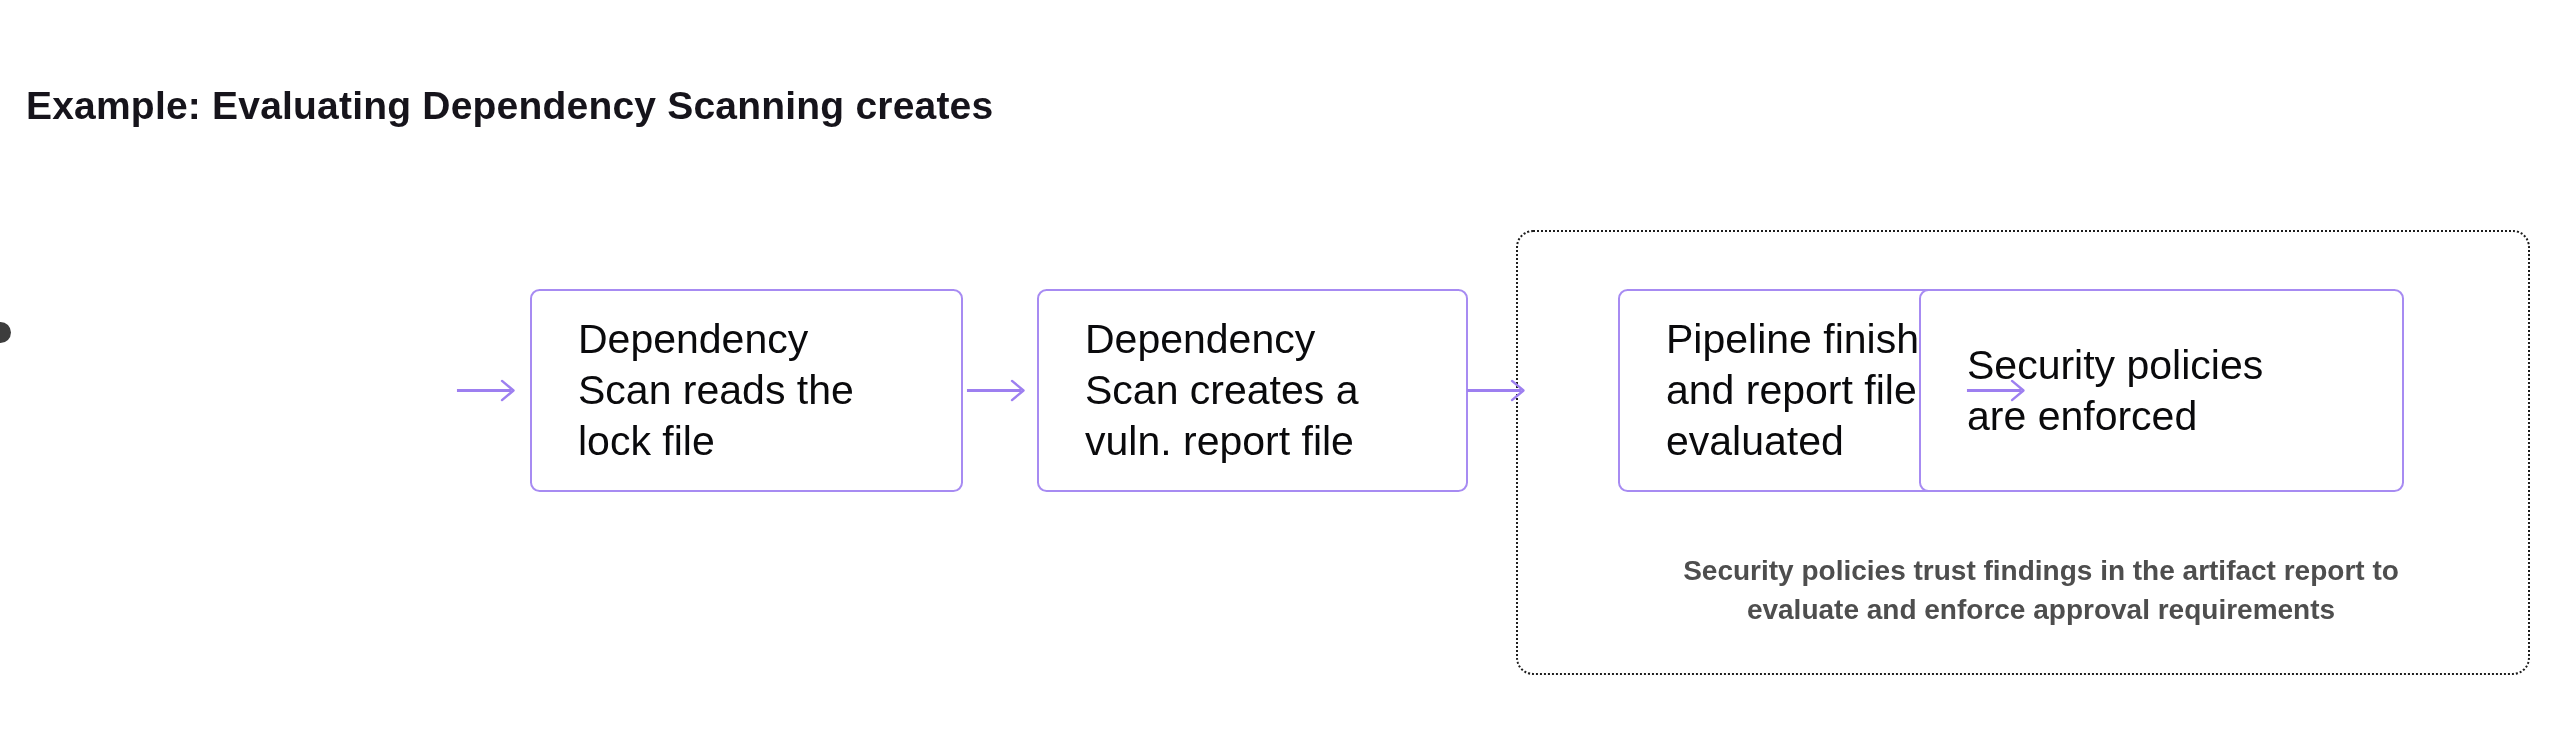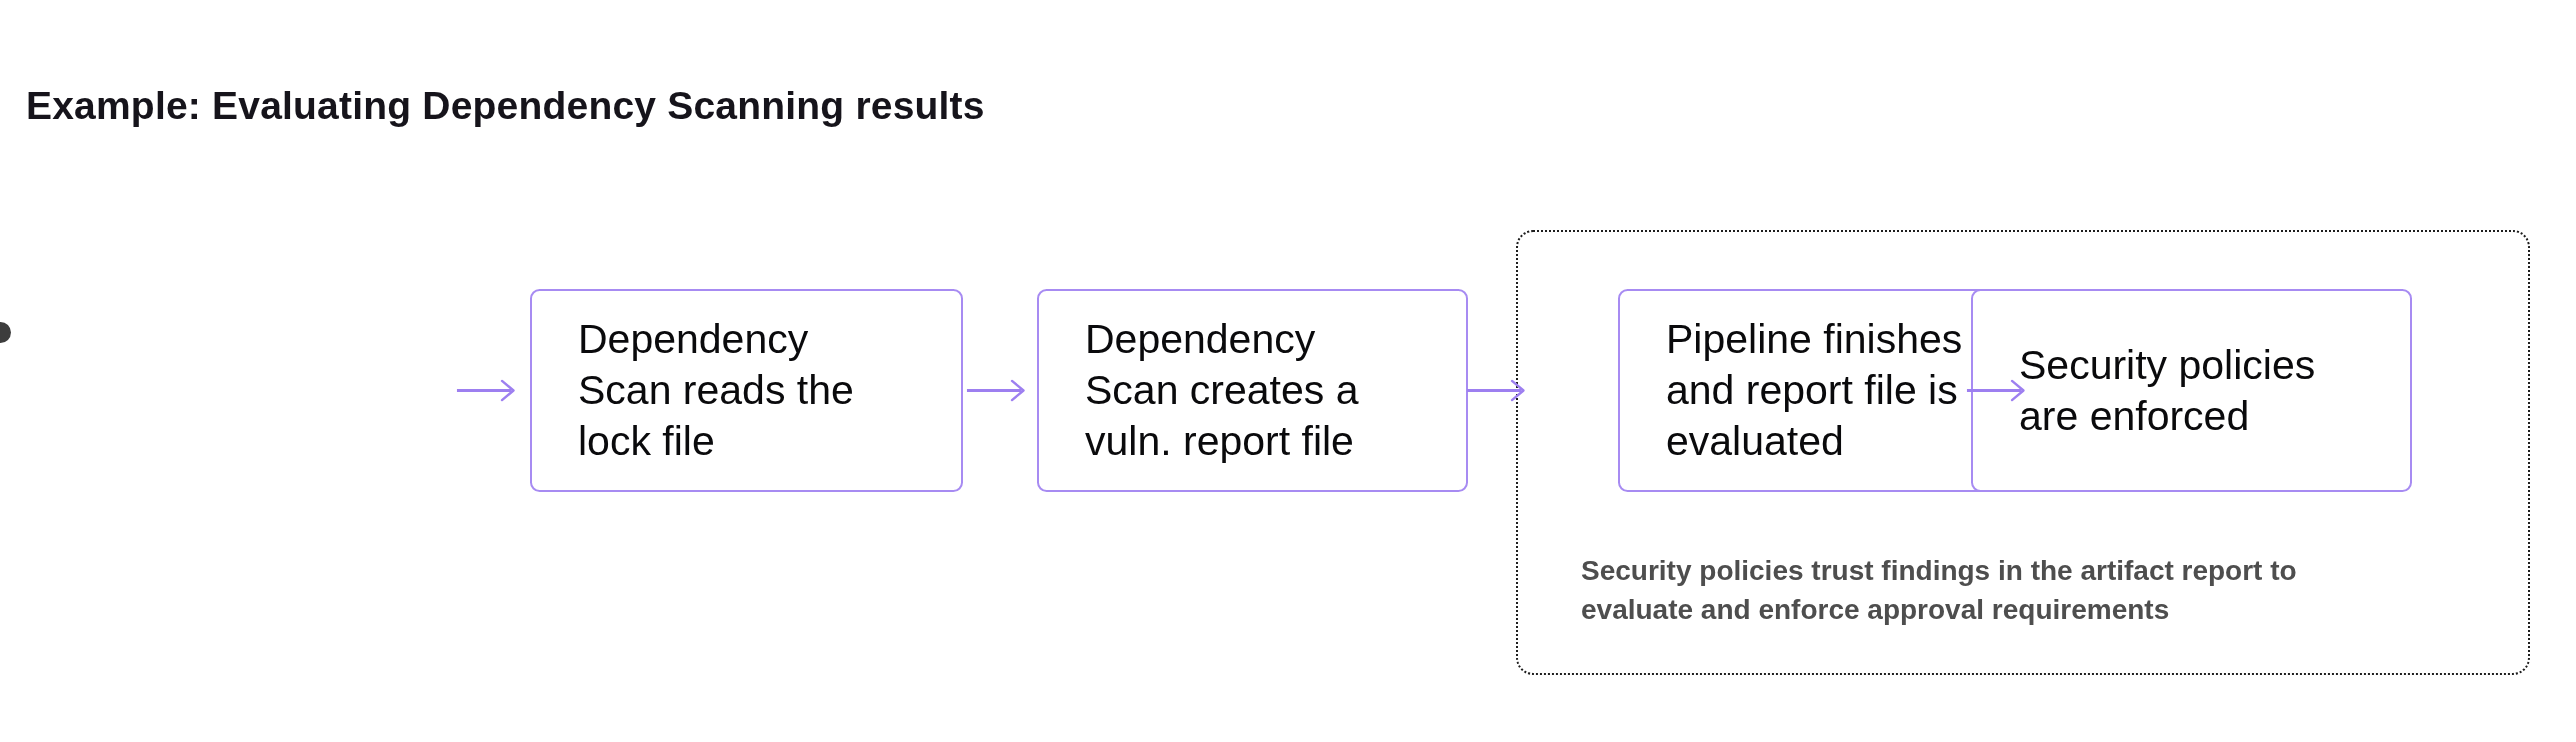--- a/index.html
+++ b/index.html
@@ -58,21 +58,21 @@
   .step-label {
     font-size: 41px;
     line-height: 51px;
     color: var(--box-text);
     white-space: pre-line;
   }
   .box-1 { left: 19px;   width: 434px; }
   .box-2 { left: 530px;  width: 433px; }
   .box-3 { left: 1037px; width: 431px; }
   .box-4 { left: 1587px; width: 436px; margin-left: 31px; }
-  .box-5 { left: 1971px; width: 441px; }
+  .box-5 { left: 1919px; width: 485px; }
   .flow-arrow {
     position: absolute;
     top: 377px;
     width: 69px;
     height: 27px;
     color: var(--arrow);
   }
   .arrow-1 { left: 456px; }
   .arrow-2 { left: 966px; }
   .arrow-3 { left: 1466px; }
@@ -90,28 +90,29 @@
   .policy-caption {
     position: absolute;
     left: 1581px;
     top: 551px;
     width: 920px;
     font-size: 28px;
     font-weight: 700;
     line-height: 39px;
     color: var(--caption-text);
     white-space: pre-line;
+    text-align: center;
   }
 </style>
 </head>
 <body>
 
 <div class="canvas">
 
-  <div class="diagram-title">Example: Evaluating Dependency Scanning results</div>
+  <div class="diagram-title">Example: Evaluating Dependency Scanning creates</div>
 
   <div class="edge-circle"></div>
 
   <div class="policy-group"></div>
 
 
   <div class="step-box box-2">
     <span class="step-label">Dependency
 Scan reads the
 lock file</span>

